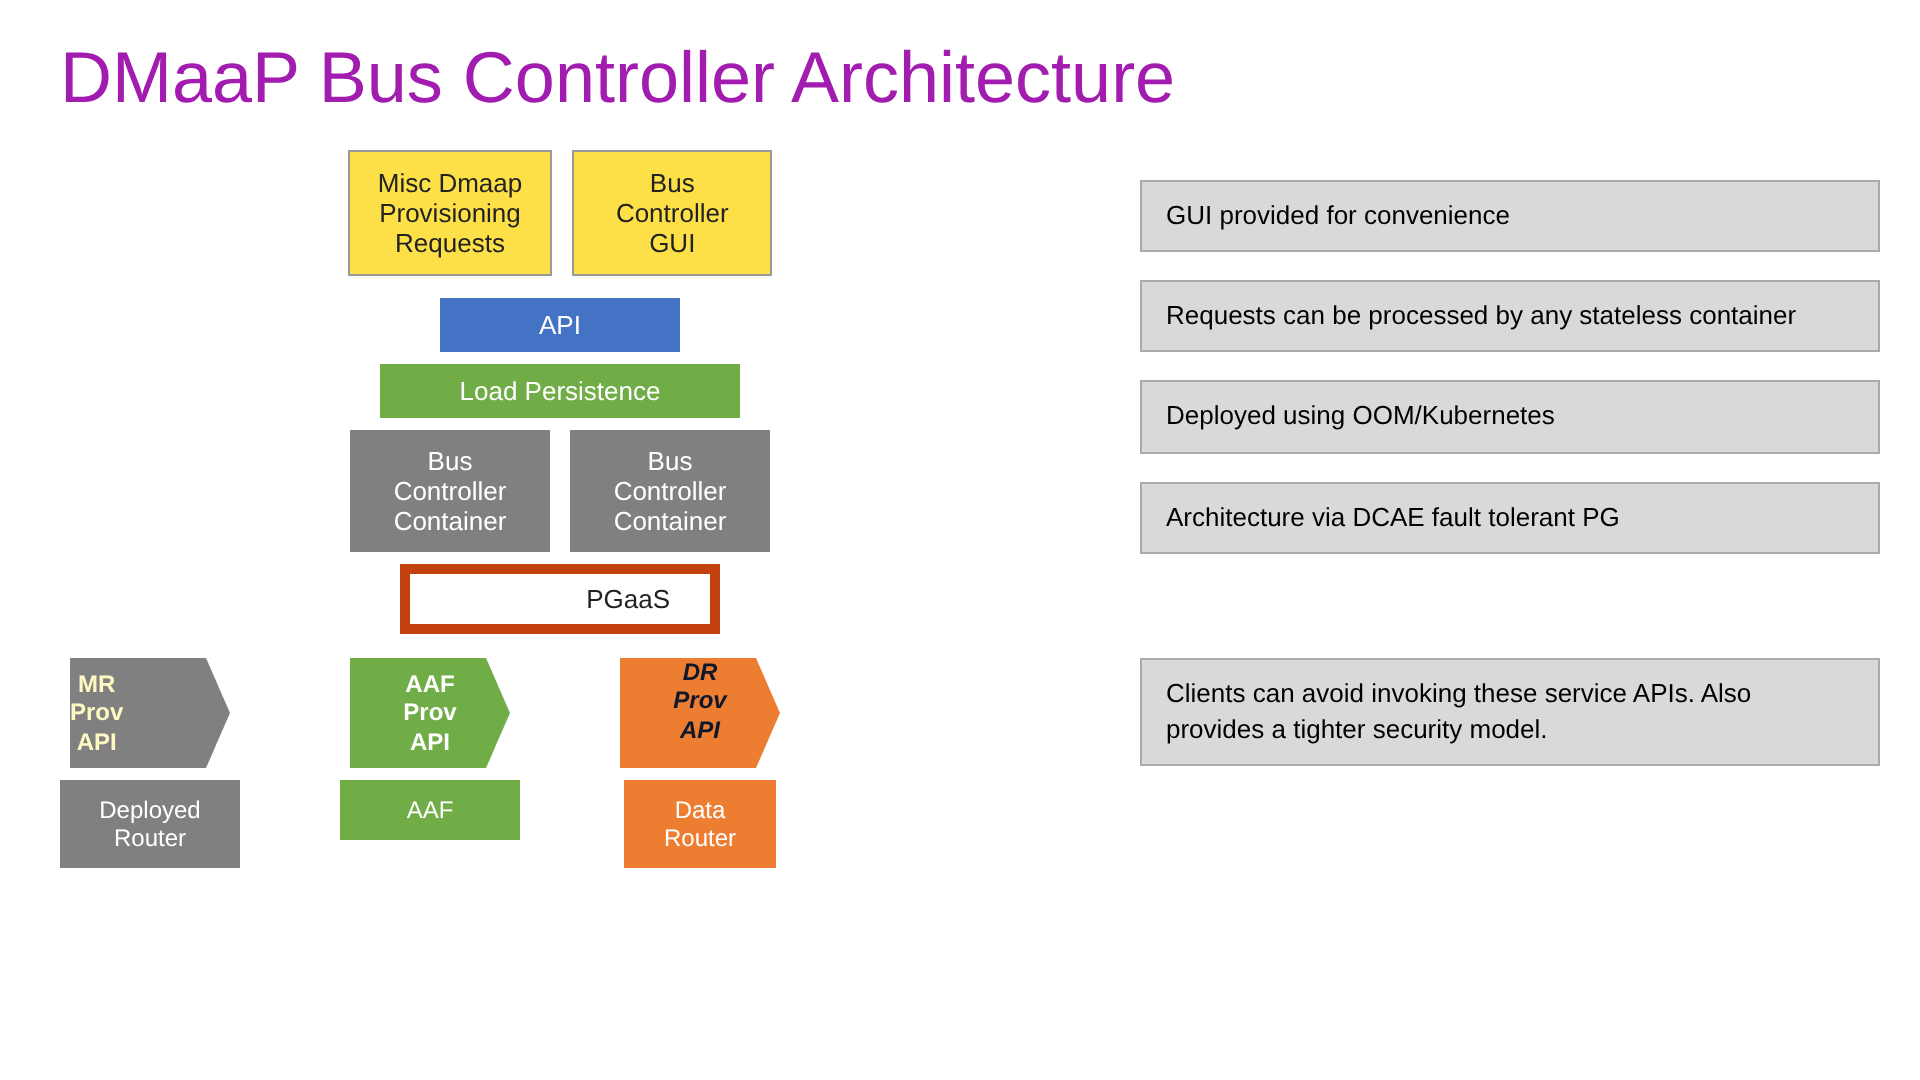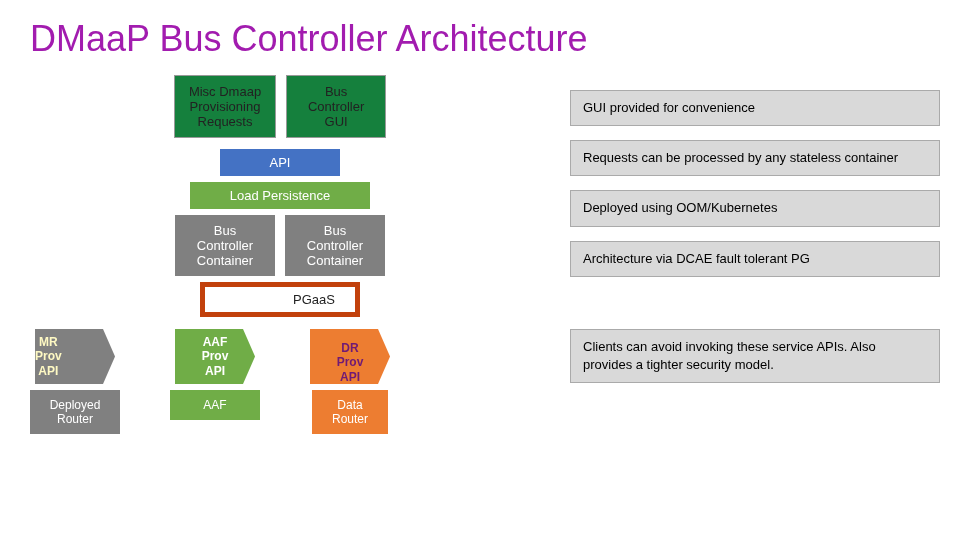--- a/index.html
+++ b/index.html
@@ -20,21 +20,21 @@
     }
 
     .main-content {
       display: flex;
       flex-direction: row;
       padding: 0 20px;
       margin-top: 5px;
     }
 
     .box-gray {
-      background: #15803d;
+      background: #fde047;
       color: #222;
       font-size: 13px;
       text-align: center;
       padding: 8px 14px;
       border: 1px solid #999;
       min-width: 100px;
     }
 
     .box-blue-api {
       background: #4472c4;
@@ -97,28 +97,29 @@
       align-items: center;
       justify-content: center;
       clip-path: polygon(0% 0%, 85% 0%, 100% 50%, 85% 100%, 0% 100%);
     }
 
     .pentagon-orange {
       position: relative;
       width: 80px;
       height: 55px;
       background: #ed7d31;
-      color: #701a75;
+      color: #0f172a;
       font-size: 12px;
       font-weight: bold;
       text-align: center;
       display: flex;
-      align-items: flex-end;
+      align-items: flex-start;
       justify-content: center;
       clip-path: polygon(0% 0%, 85% 0%, 100% 50%, 85% 100%, 0% 100%);
+      font-style: italic;
     }
 
     .pentagon-gray {
       position: relative;
       width: 80px;
       height: 55px;
       background: #808080;
       color: #fef9c3;
       font-size: 12px;
       font-weight: bold;

